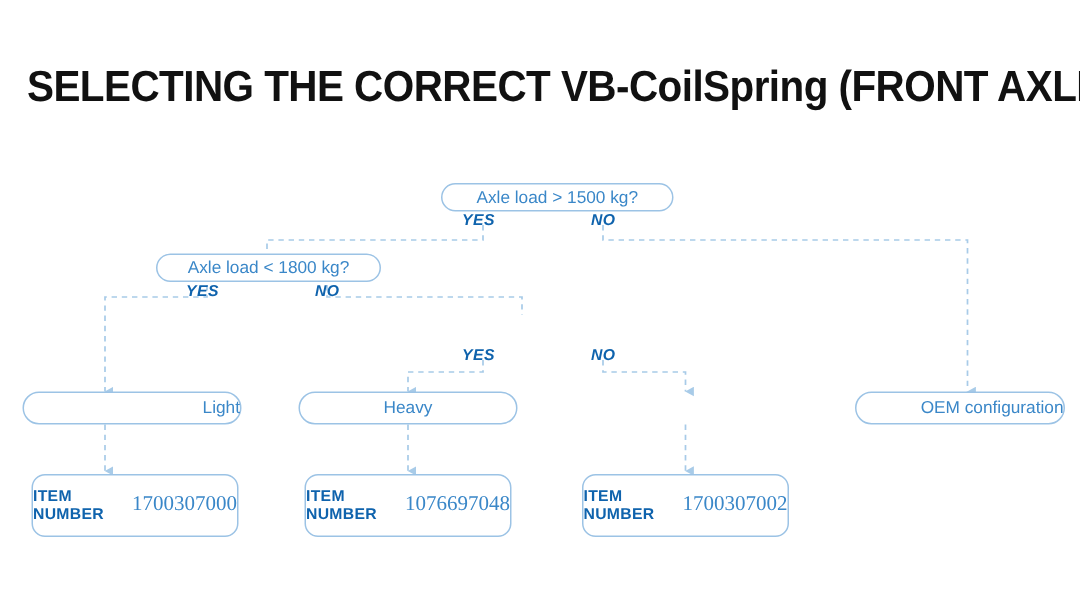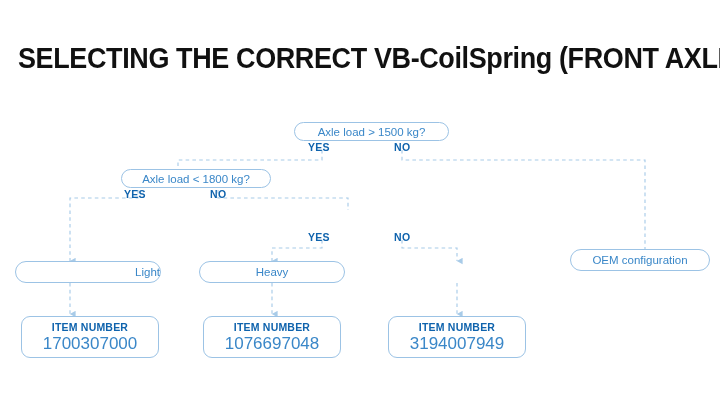--- a/index.html
+++ b/index.html
@@ -47,43 +47,45 @@
   .decision{height:19px;}
   .result{height:22px;}
 
   .itembox{
     position:absolute;
     box-sizing:border-box;
     border:1px solid #9cc3e5;
     border-radius:9px;
     background:#ffffff;
     display:flex;
-    flex-direction:column;
+    flex-direction:row;
     align-items:center;
     justify-content:center;
     gap:1px;
   }
   .itembox .hdr{
     font-size:10.5px;
     font-weight:bold;
     color:#0f63ad;
     letter-spacing:0.2px;
   }
   .itembox .num{
-    font-size:17px;
+    font-size:14px;
     color:#3a87c8;
+    font-family:Liberation Serif, serif;
   }
 
   .yn{
     position:absolute;
     font-size:10.5px;
     font-weight:bold;
     color:#0f63ad;
     letter-spacing:0.3px;
     white-space:nowrap;
+    font-style:italic;
   }
 </style>
 </head>
 <body>
 
 <div id="stage">
 
   <div id="title">SELECTING THE CORRECT VB-CoilSpring (FRONT AXLE)</div>
 
   <svg id="wires" viewBox="0 0 720 405" xmlns="http://www.w3.org/2000/svg">
@@ -112,45 +114,45 @@
       <path d="M457,283 L457,314" marker-end="url(#ah)"></path>
     </g>
   </svg>
 
   <div class="node decision" style="left:294px; top:122px; width:155px;">
     <span>Axle load &gt; 1500 kg?</span>
   </div>
   <div class="yn" style="left:308px; top:141px;">YES</div>
   <div class="yn" style="left:394px; top:141px;">NO</div>
 
-  <div class="node decision" style="left:121px; top:169px; width:150px;">
+  <div class="node decision" style="left:104px; top:169px; width:150px;">
     <span>Axle load &lt; 1800 kg?</span>
   </div>
   <div class="yn" style="left:124px; top:188px;">YES</div>
   <div class="yn" style="left:210px; top:188px;">NO</div>
 
   <div class="yn" style="left:308px; top:231px;">YES</div>
   <div class="yn" style="left:394px; top:231px;">NO</div>
 
   <div class="node result" style="left:15px; top:261px; width:146px;justify-content:flex-end;">
     <span>Light</span>
   </div>
   <div class="node result" style="left:199px; top:261px; width:146px;">
     <span>Heavy</span>
   </div>
-  <div class="node result" style="left:570px; top:249px; width:140px;">
+  <div class="node result" style="left:570px; top:261px; width:140px;justify-content:flex-end;">
     <span>OEM configuration</span>
   </div>
 
   <div class="itembox" style="left:21px; top:316px; width:138px; height:42px;">
     <div class="hdr">ITEM NUMBER</div>
     <div class="num">1700307000</div>
   </div>
   <div class="itembox" style="left:203px; top:316px; width:138px; height:42px;">
     <div class="hdr">ITEM NUMBER</div>
     <div class="num">1076697048</div>
   </div>
   <div class="itembox" style="left:388px; top:316px; width:138px; height:42px;">
     <div class="hdr">ITEM NUMBER</div>
-    <div class="num">3194007949</div>
+    <div class="num">1700307002</div>
   </div>
 
 </div>
 
 </body></html>

